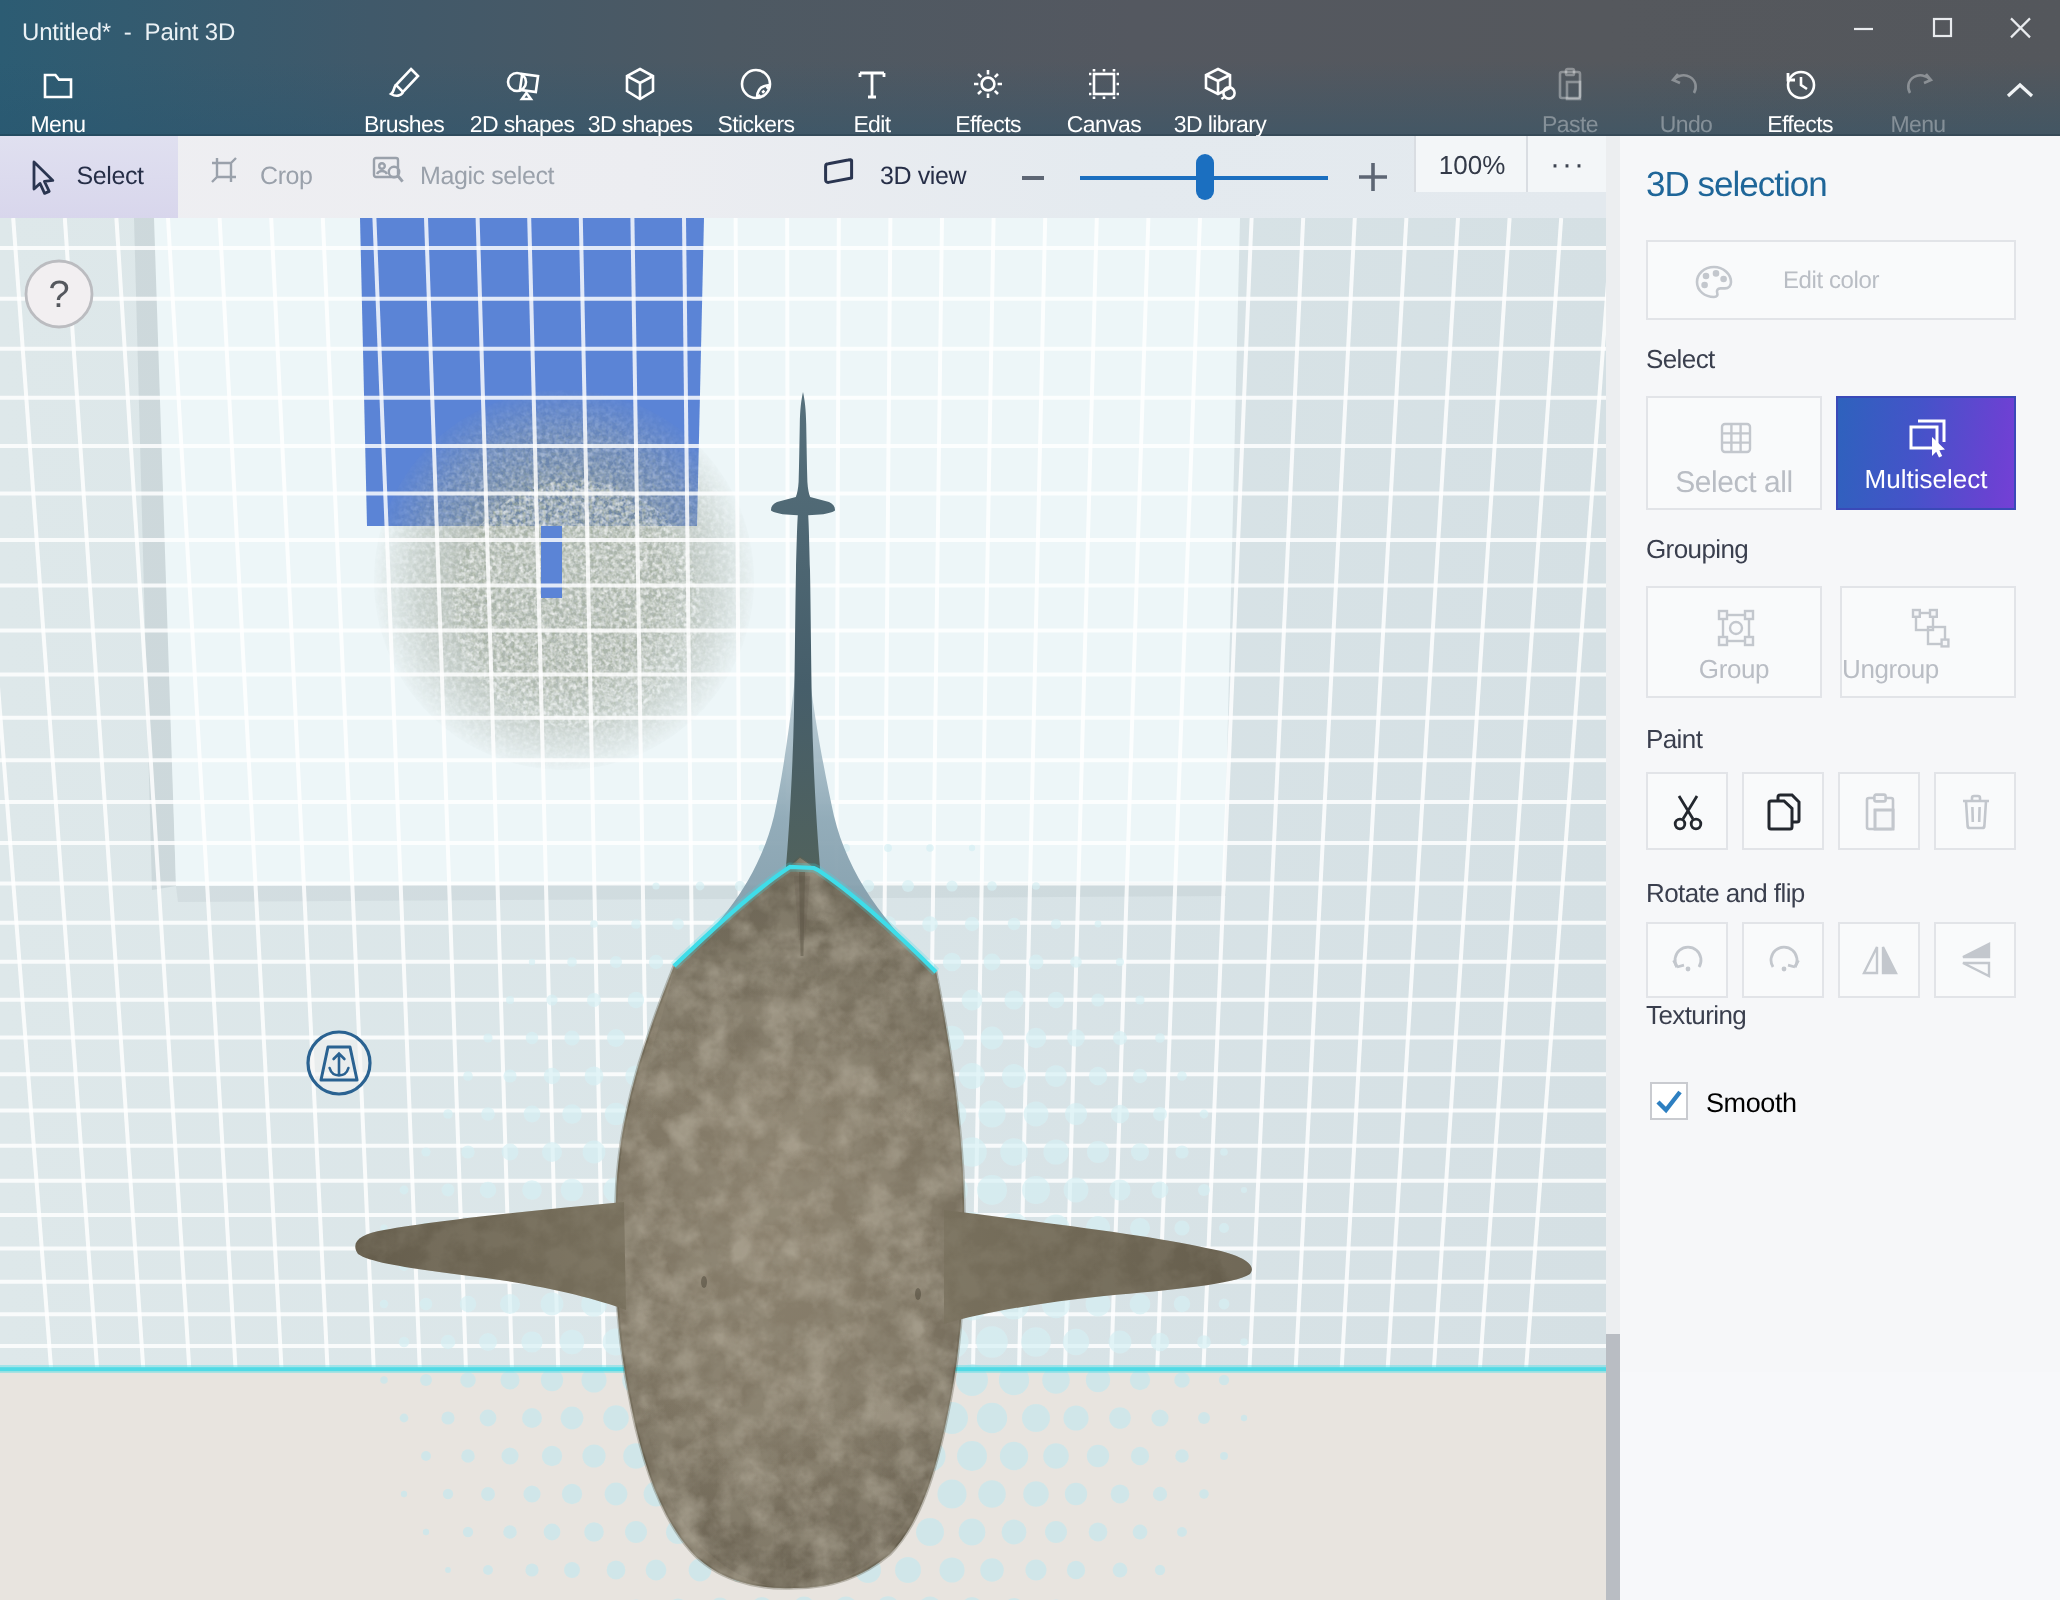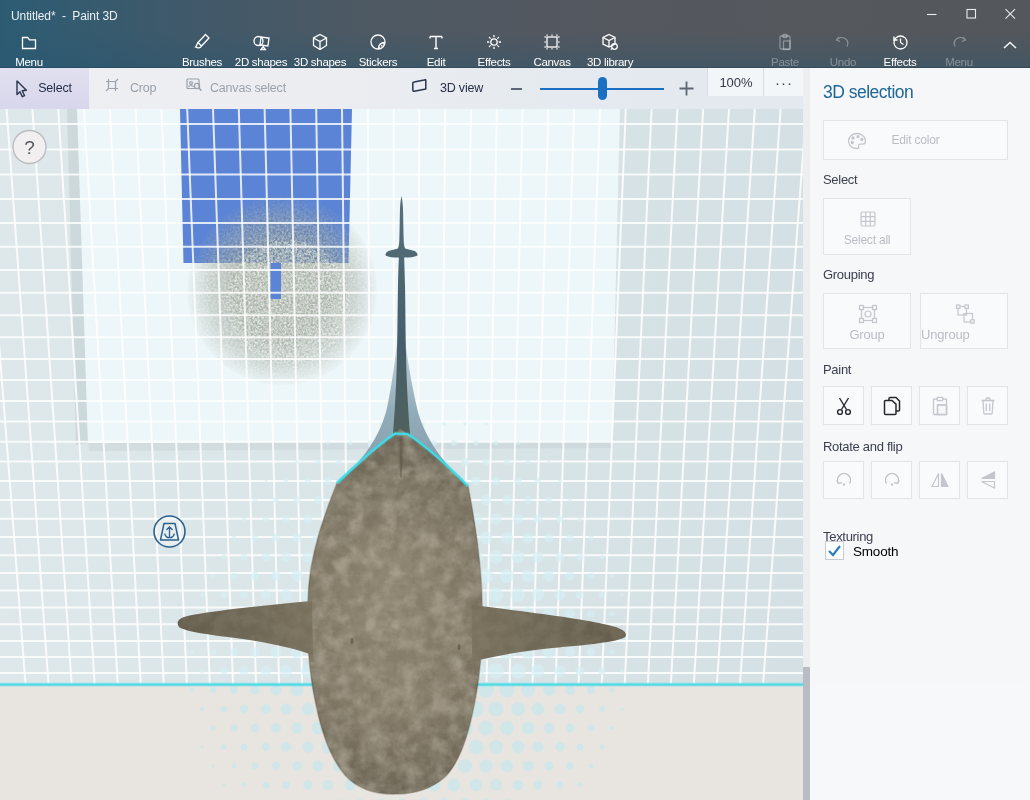--- a/index.html
+++ b/index.html
@@ -116,21 +116,21 @@
         <path d="M1,3.5 h9.5 M3.5,1 v9.5 M3.5,10.5 h9.5 M10.5,3.5 v9.5 M1,13 L3.5,10.5 M10.5,3.5 L13,1"></path>
       </svg>
   <div class="r2t dim2" style="left:130px">Crop</div>
   <svg style="position:absolute;left:186px;top:10px" width="16" height="14" viewBox="0 0 16 14" fill="none" stroke="#9aa1ab" stroke-width="1.2">
         <rect x="1" y="1" width="12" height="9.5" rx="1"></rect>
         <circle cx="5" cy="5" r="1.4"></circle>
         <path d="M2.5,9 c1,-2 4,-2 5,0"></path>
         <circle cx="11" cy="8" r="2.6"></circle>
         <path d="M13,10 L15.3,12.8" stroke-width="1.5"></path>
       </svg>
-  <div class="r2t dim2" style="left:210px">Canvas select</div>
+  <div class="r2t dim2" style="left:210px">Magic select</div>
   <svg style="position:absolute;left:411px;top:10px" width="17" height="15" viewBox="0 0 17 15" fill="none" stroke="#2a3550" stroke-width="1.5">
         <path d="M14.8,2.2 L14.8,11 L3.2,13.2 Q1.8,13.3 1.8,11.8 L1.8,5.2 Q1.8,3.9 3.2,3.9 L13,2 Q14.8,1.6 14.8,2.2 Z" stroke-linejoin="round"></path>
       </svg>
   <div class="r2t dark" style="left:440px">3D view</div>
   <svg style="position:absolute;left:511px;top:20px" width="11" height="2" viewBox="0 0 11 2">
         <rect width="11" height="2" fill="#5d6674"></rect>
       </svg>
   <div class="slider">
         <div class="track"></div>
         <div class="thumb"></div>
@@ -730,21 +730,29 @@
             <circle cx="6.3" cy="11.5" r="1" fill="#c3c7cd"></circle>
           </svg></span>
         <span class="dimtext" style="position:absolute;left:0;right:0;top:12px;text-align:center">Edit color</span>
       </div>
   <div class="plabel" style="top:104px">Select</div>
   <div class="pbtn" style="left:13px;top:130px;width:88px;height:57px">
         <span style="position:absolute;left:33px;top:9px"><svg width="22" height="22" viewBox="0 0 22 22" fill="none" stroke="#c3c7cd" stroke-width="1.2">
             <rect x="4" y="4" width="14" height="14" rx="1.5"></rect>
             <path d="M8.7,4 v14 M13.3,4 v14 M4,8.7 h14 M4,13.3 h14"></path>
           </svg></span>
-        <span class="dimtext" style="position:absolute;left:0;right:0;top:34px;text-align:center;font-size:12px">Select all</span>
+        <span class="dimtext" style="position:absolute;left:0;right:0;top:34px;text-align:center;font-size:15px">Select all</span>
+      </div>
+  <div class="pbtn msel" style="left:108px;top:130px;width:90px;height:57px">
+        <span style="position:absolute;left:32px;top:6px"><svg width="26" height="26" viewBox="0 0 26 26" fill="none" stroke="#ffffff" stroke-width="1.5">
+            <path d="M8,5.5 L21,5.5 L21,16"></path>
+            <path d="M4.5,8.5 L17.5,8.5 L17.5,19 L4.5,19 Z"></path>
+            <path d="M15,13.5 L15,23 L17.1,20.9 L18.5,23.8 L20.1,23 L18.7,20.1 L21.5,19.8 Z" fill="#ffffff" stroke="none"></path>
+          </svg></span>
+        <span style="position:absolute;left:0;right:0;top:33px;text-align:center;font-size:13px;color:#fff">Multiselect</span>
       </div>
   <div class="plabel" style="top:199px">Grouping</div>
   <div class="pbtn" style="left:13px;top:225px;width:88px;height:56px">
         <span style="position:absolute;left:32px;top:8px"><svg width="24" height="24" viewBox="0 0 24 24" fill="none" stroke="#c3c7cd" stroke-width="1.2">
             <rect x="5.5" y="5.5" width="13" height="13"></rect>
             <circle cx="12" cy="12" r="3"></circle>
             <rect x="3.5" y="3.5" width="4" height="4" fill="#f6f7f9"></rect>
             <rect x="16.5" y="3.5" width="4" height="4" fill="#f6f7f9"></rect>
             <rect x="3.5" y="16.5" width="4" height="4" fill="#f6f7f9"></rect>
             <rect x="16.5" y="16.5" width="4" height="4" fill="#f6f7f9"></rect>
@@ -810,19 +818,19 @@
             <path d="M9.5,4.5 L9.5,17.5 L3,17.5 Z"></path>
             <path d="M12.5,4.5 L12.5,17.5 L19,17.5 Z" fill="#c3c7cd"></path>
           </svg></span>
       </div>
   <div class="pbtn" style="left:157px;top:393px;width:41px;height:38px">
         <span style="position:absolute;left:9px;top:7px"><svg width="22" height="22" viewBox="0 0 22 22" fill="none" stroke="#c3c7cd" stroke-width="1.2">
             <path d="M4.5,9.5 L17.5,9.5 L17.5,3 Z" fill="#c3c7cd"></path>
             <path d="M4.5,12.5 L17.5,12.5 L17.5,19 Z"></path>
           </svg></span>
       </div>
-  <div class="plabel" style="top:461px">Texturing</div>
+  <div class="plabel" style="top:432px">Texturing</div>
   <span style="position:absolute;left:15px;top:473px"><svg width="19" height="19" viewBox="0 0 19 19">
           <rect x="0.5" y="0.5" width="18" height="18" fill="#ffffff" stroke="#c9cbd0" stroke-width="1"></rect>
           <path d="M4,10 L8,14 L15,5" fill="none" stroke="#2d7fc1" stroke-width="2.2"></path>
         </svg></span>
   <div style="position:absolute;left:43px;top:476px;font-size:13.5px;letter-spacing:-0.2px;color:#000000">Smooth</div>
 </div>
 </div>
 </body></html>

